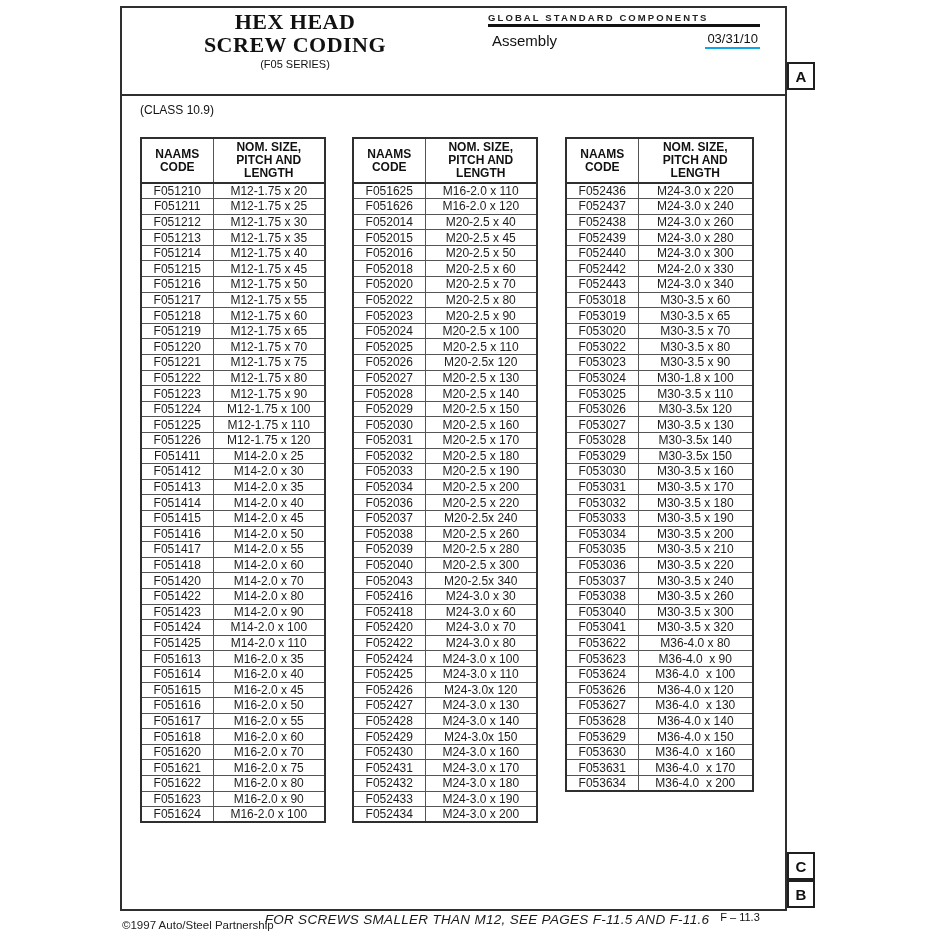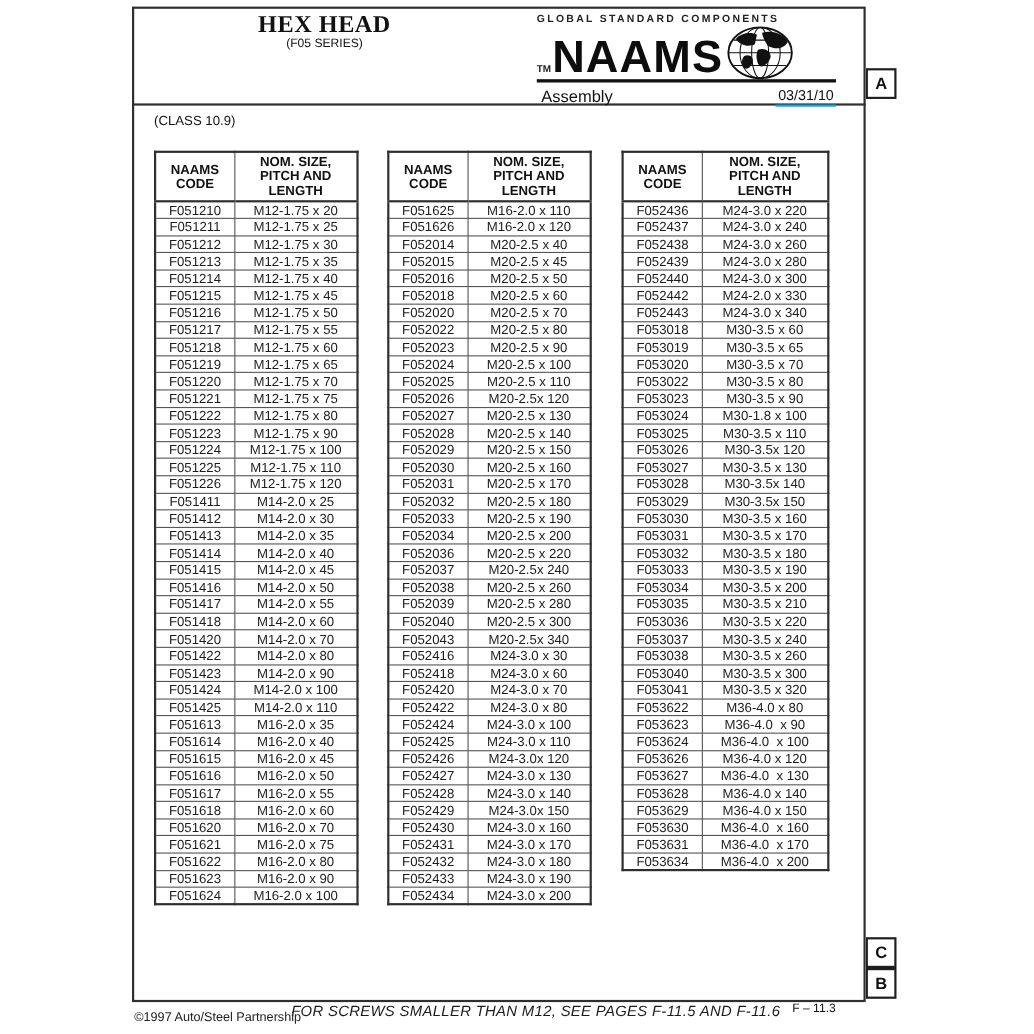--- a/index.html
+++ b/index.html
@@ -62,41 +62,26 @@
   .pagenum{position:absolute;left:688px;top:911px;width:104px;text-align:center;font-size:11px;color:#111;}
 </style>
 </head>
 <body>
 
 <div class="frame"></div>
 <div class="header-divider"></div>
 
 <div class="title-block">
   <div class="title-line">HEX HEAD</div>
+  <div class="title-line">SCREW CODING</div>
   <div class="subtitle">(F05 SERIES)</div>
 </div>
 
 <div class="brand-block">
   <div class="tagline">GLOBAL STANDARD COMPONENTS</div>
-  <div class="logo-row">
-    <span class="tm">TM</span>
-    <span class="naams">NAAMS</span>
-    <svg class="globe" viewBox="0 0 64 52">
-      <ellipse cx="32" cy="26" rx="30" ry="24" fill="none" stroke="#111" stroke-width="1.8"></ellipse>
-      <ellipse cx="32" cy="26" rx="19" ry="24" fill="none" stroke="#111" stroke-width="1"></ellipse>
-      <ellipse cx="32" cy="26" rx="8" ry="24" fill="none" stroke="#111" stroke-width="1"></ellipse>
-      <line x1="2" y1="26" x2="62" y2="26" stroke="#111" stroke-width="1"></line>
-      <line x1="7" y1="14" x2="57" y2="14" stroke="#111" stroke-width="1"></line>
-      <line x1="7" y1="38" x2="57" y2="38" stroke="#111" stroke-width="1"></line>
-      <path d="M9,13 C14,7 24,6 29,9 L27,18 C21,21 13,19 9,13 Z" fill="#111"></path>
-      <path d="M34,7 C44,4 56,9 58,16 C54,23 45,23 39,19 C36,14 34,10 34,7 Z" fill="#111"></path>
-      <path d="M30,23 C36,21 42,24 42,30 C40,36 34,41 31,38 C28,33 28,27 30,23 Z" fill="#111"></path>
-      <path d="M17,29 C22,27 26,30 25,35 C23,41 18,43 16,39 C14,35 15,31 17,29 Z" fill="#111"></path>
-    </svg>
-  </div>
   <div class="brand-rule"></div>
   <div class="brand-bottom">
     <span class="assembly">Assembly</span>
     <span class="rev-date">03/31/10</span>
   </div>
 </div>
 
 <div class="marker marker-a">A</div>
 <div class="marker marker-c">C</div>
 <div class="marker marker-b">B</div>

